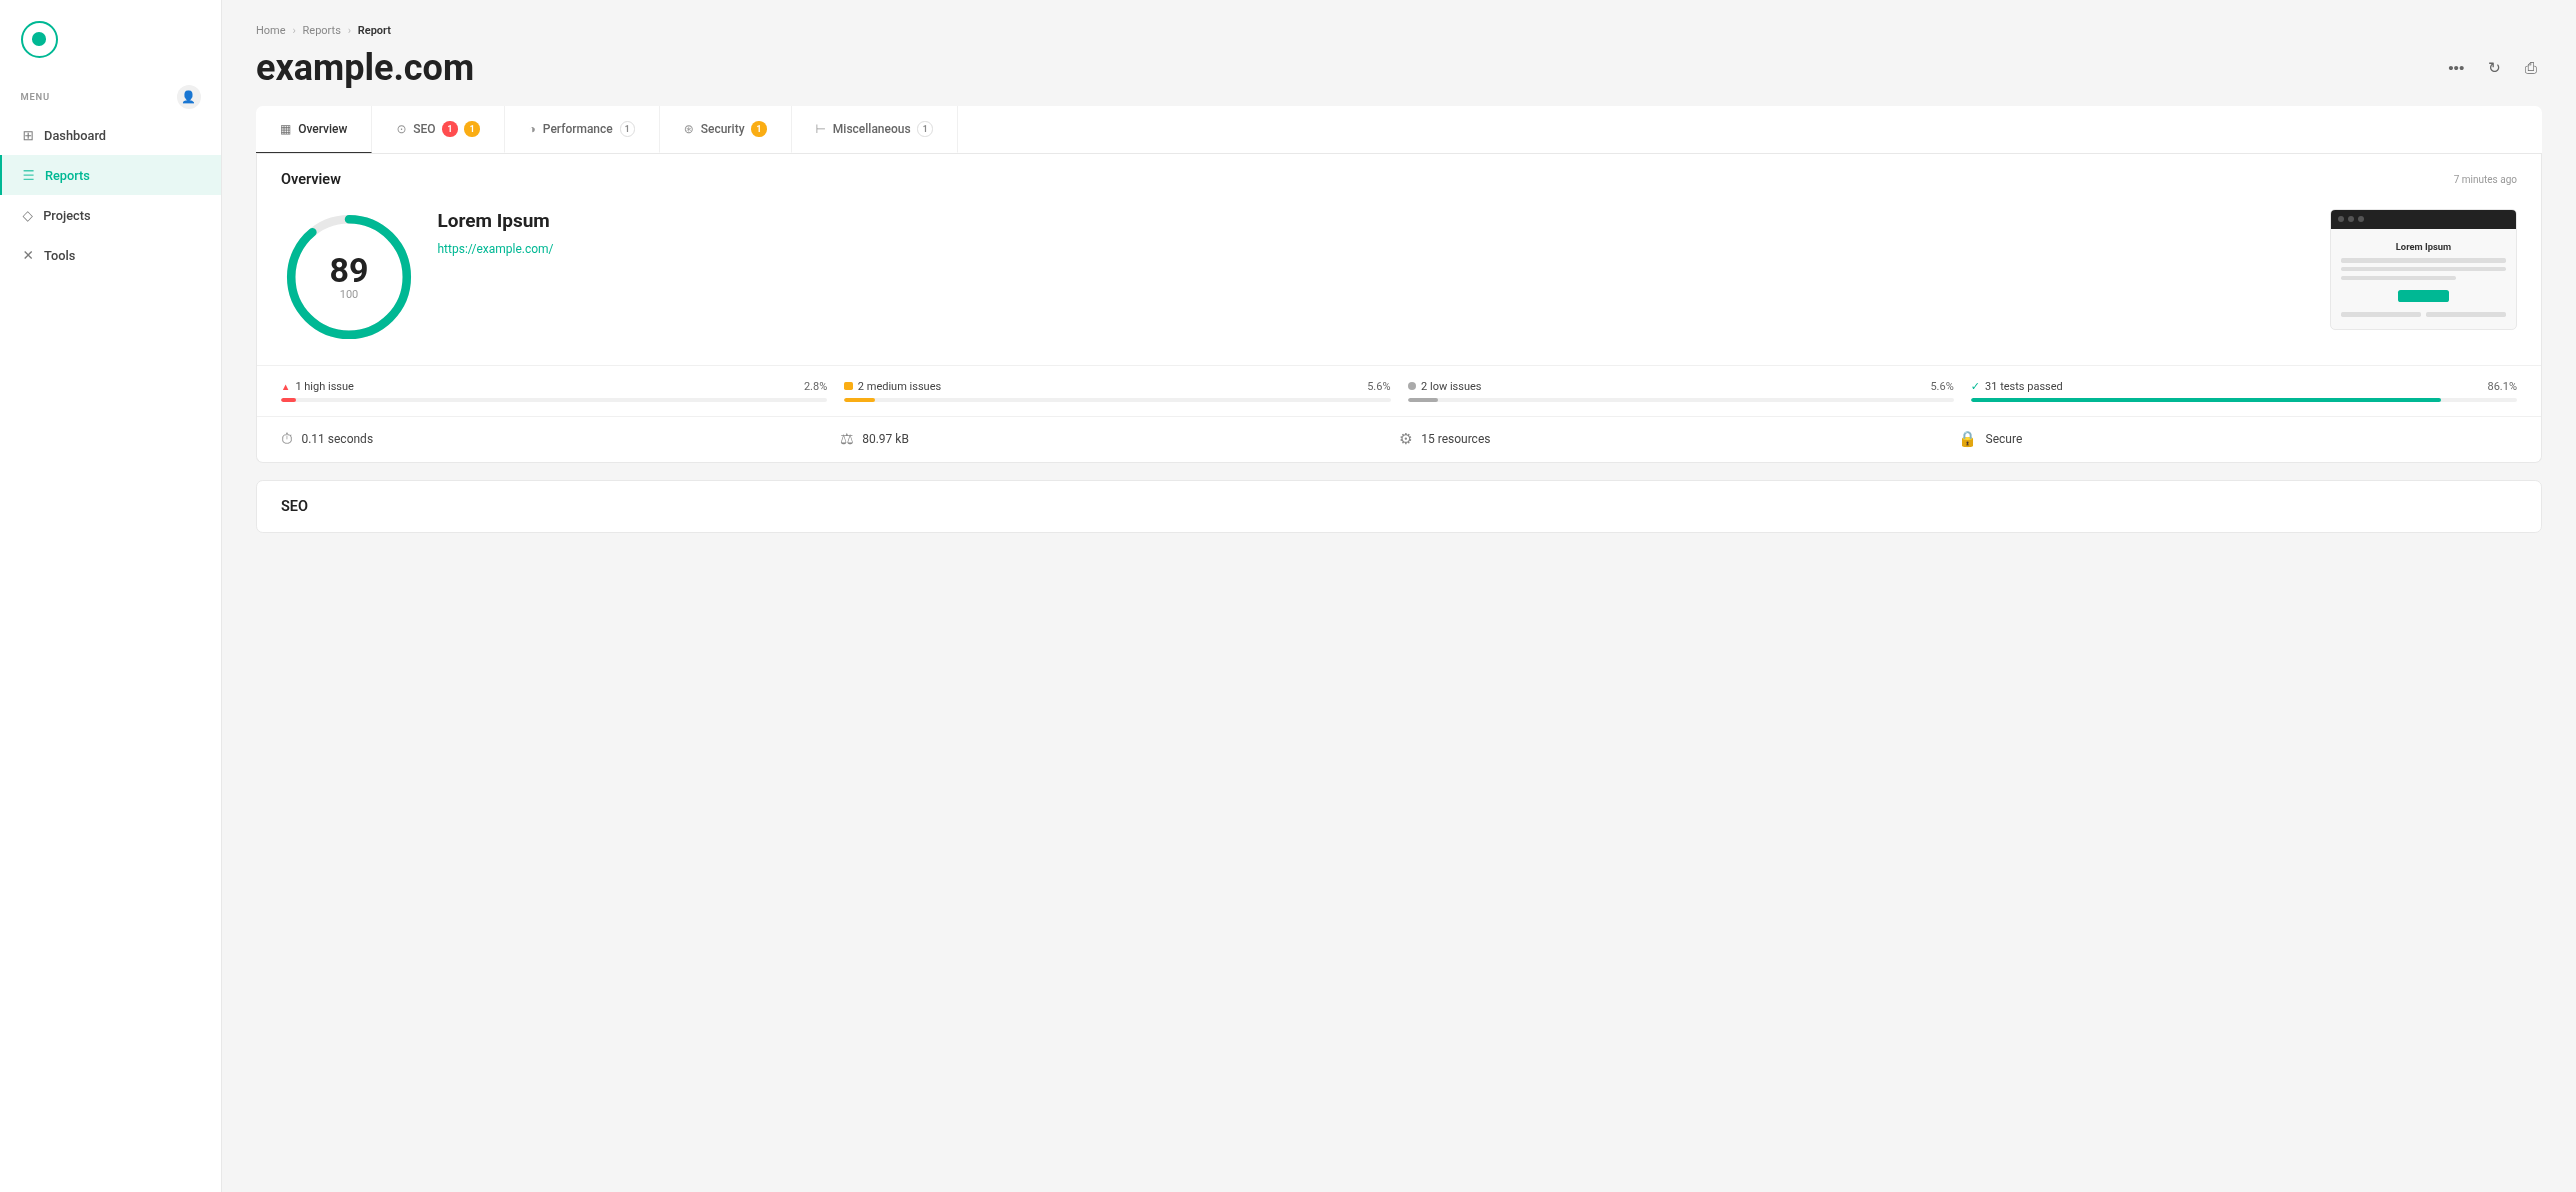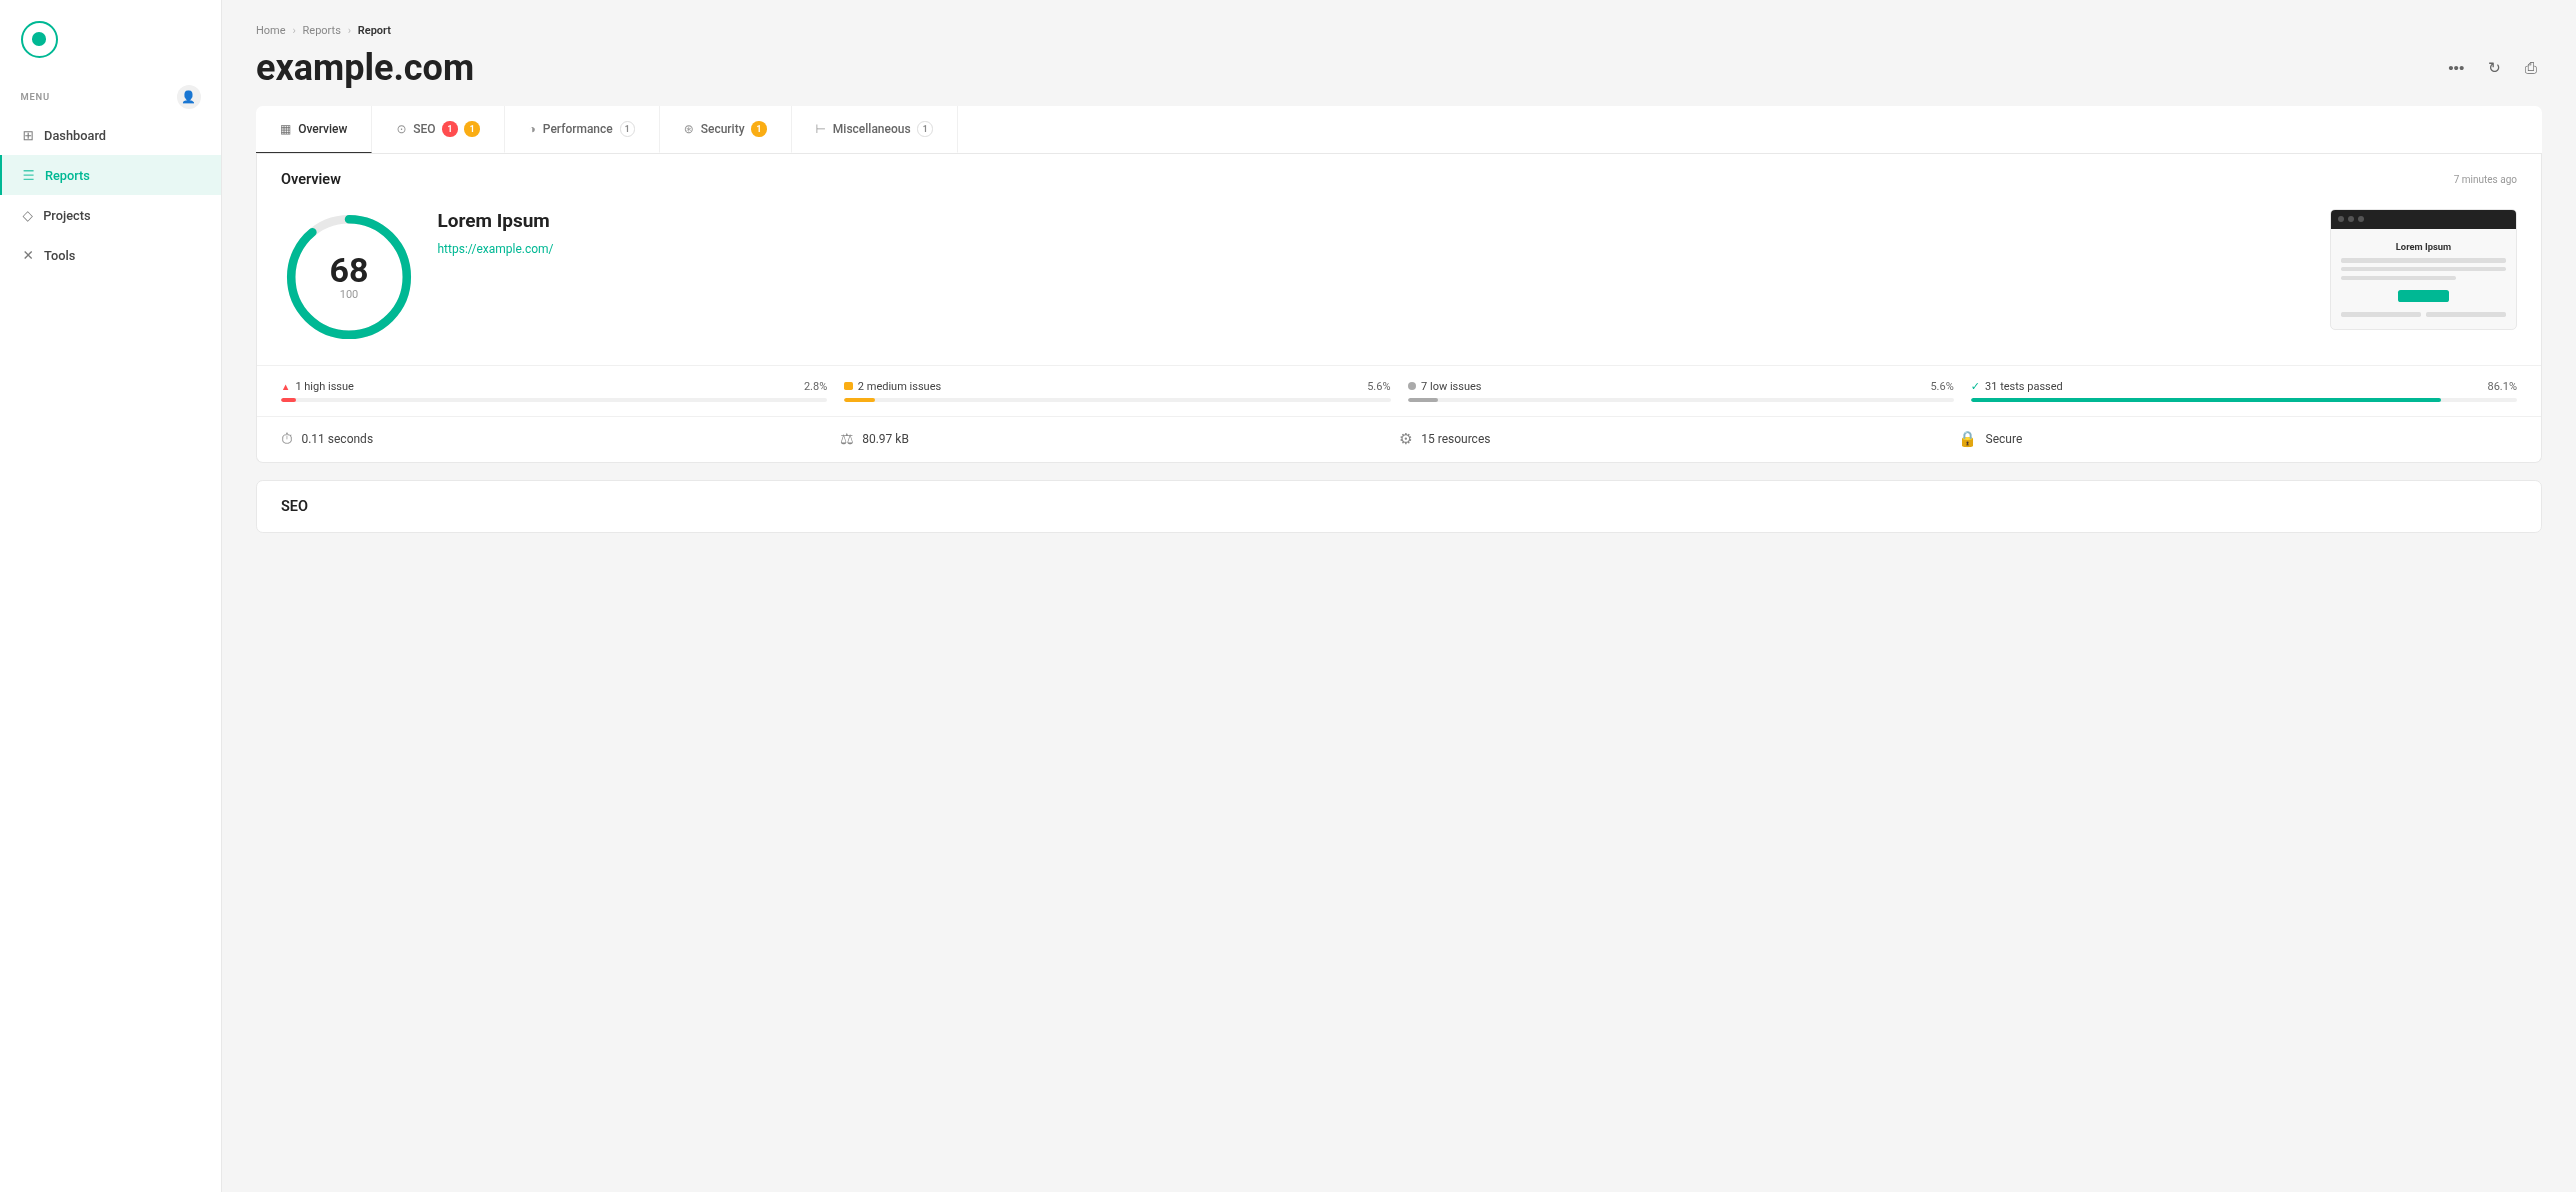--- a/index.html
+++ b/index.html
@@ -494,21 +494,21 @@
       </div>
 
       <div class="overview-content">
 
         <div class="score-circle-container">
           <svg viewBox="0 0 160 160">
             <circle cx="80" cy="80" r="68" fill="none" stroke="#e8e8e8" stroke-width="10"></circle>
             <circle cx="80" cy="80" r="68" fill="none" stroke="#00b894" stroke-width="10" stroke-dasharray="427" stroke-dashoffset="47" stroke-linecap="round"></circle>
           </svg>
           <div class="score-text">
-            <div class="score-number">68</div>
+            <div class="score-number">89</div>
             <div class="score-max">100</div>
           </div>
         </div>
 
         <div class="site-info">
           <div class="site-name">Lorem Ipsum</div>
           <a class="site-url" href="#">https://example.com/</a>
         </div>
 
         <div class="site-preview">
@@ -558,21 +558,21 @@
           </div>
           <div class="issue-bar-bg">
             <div class="issue-bar-fill fill-yellow" style="width:5.6%"></div>
           </div>
         </div>
 
         <div class="issue-item">
           <div class="issue-label-row">
             <div class="issue-label">
               <div class="issue-dot gray"></div>
-              <span>7 low issues</span>
+              <span>2 low issues</span>
             </div>
             <span class="issue-pct">5.6%</span>
           </div>
           <div class="issue-bar-bg">
             <div class="issue-bar-fill fill-gray" style="width:5.6%"></div>
           </div>
         </div>
 
         <div class="issue-item">
           <div class="issue-label-row">

